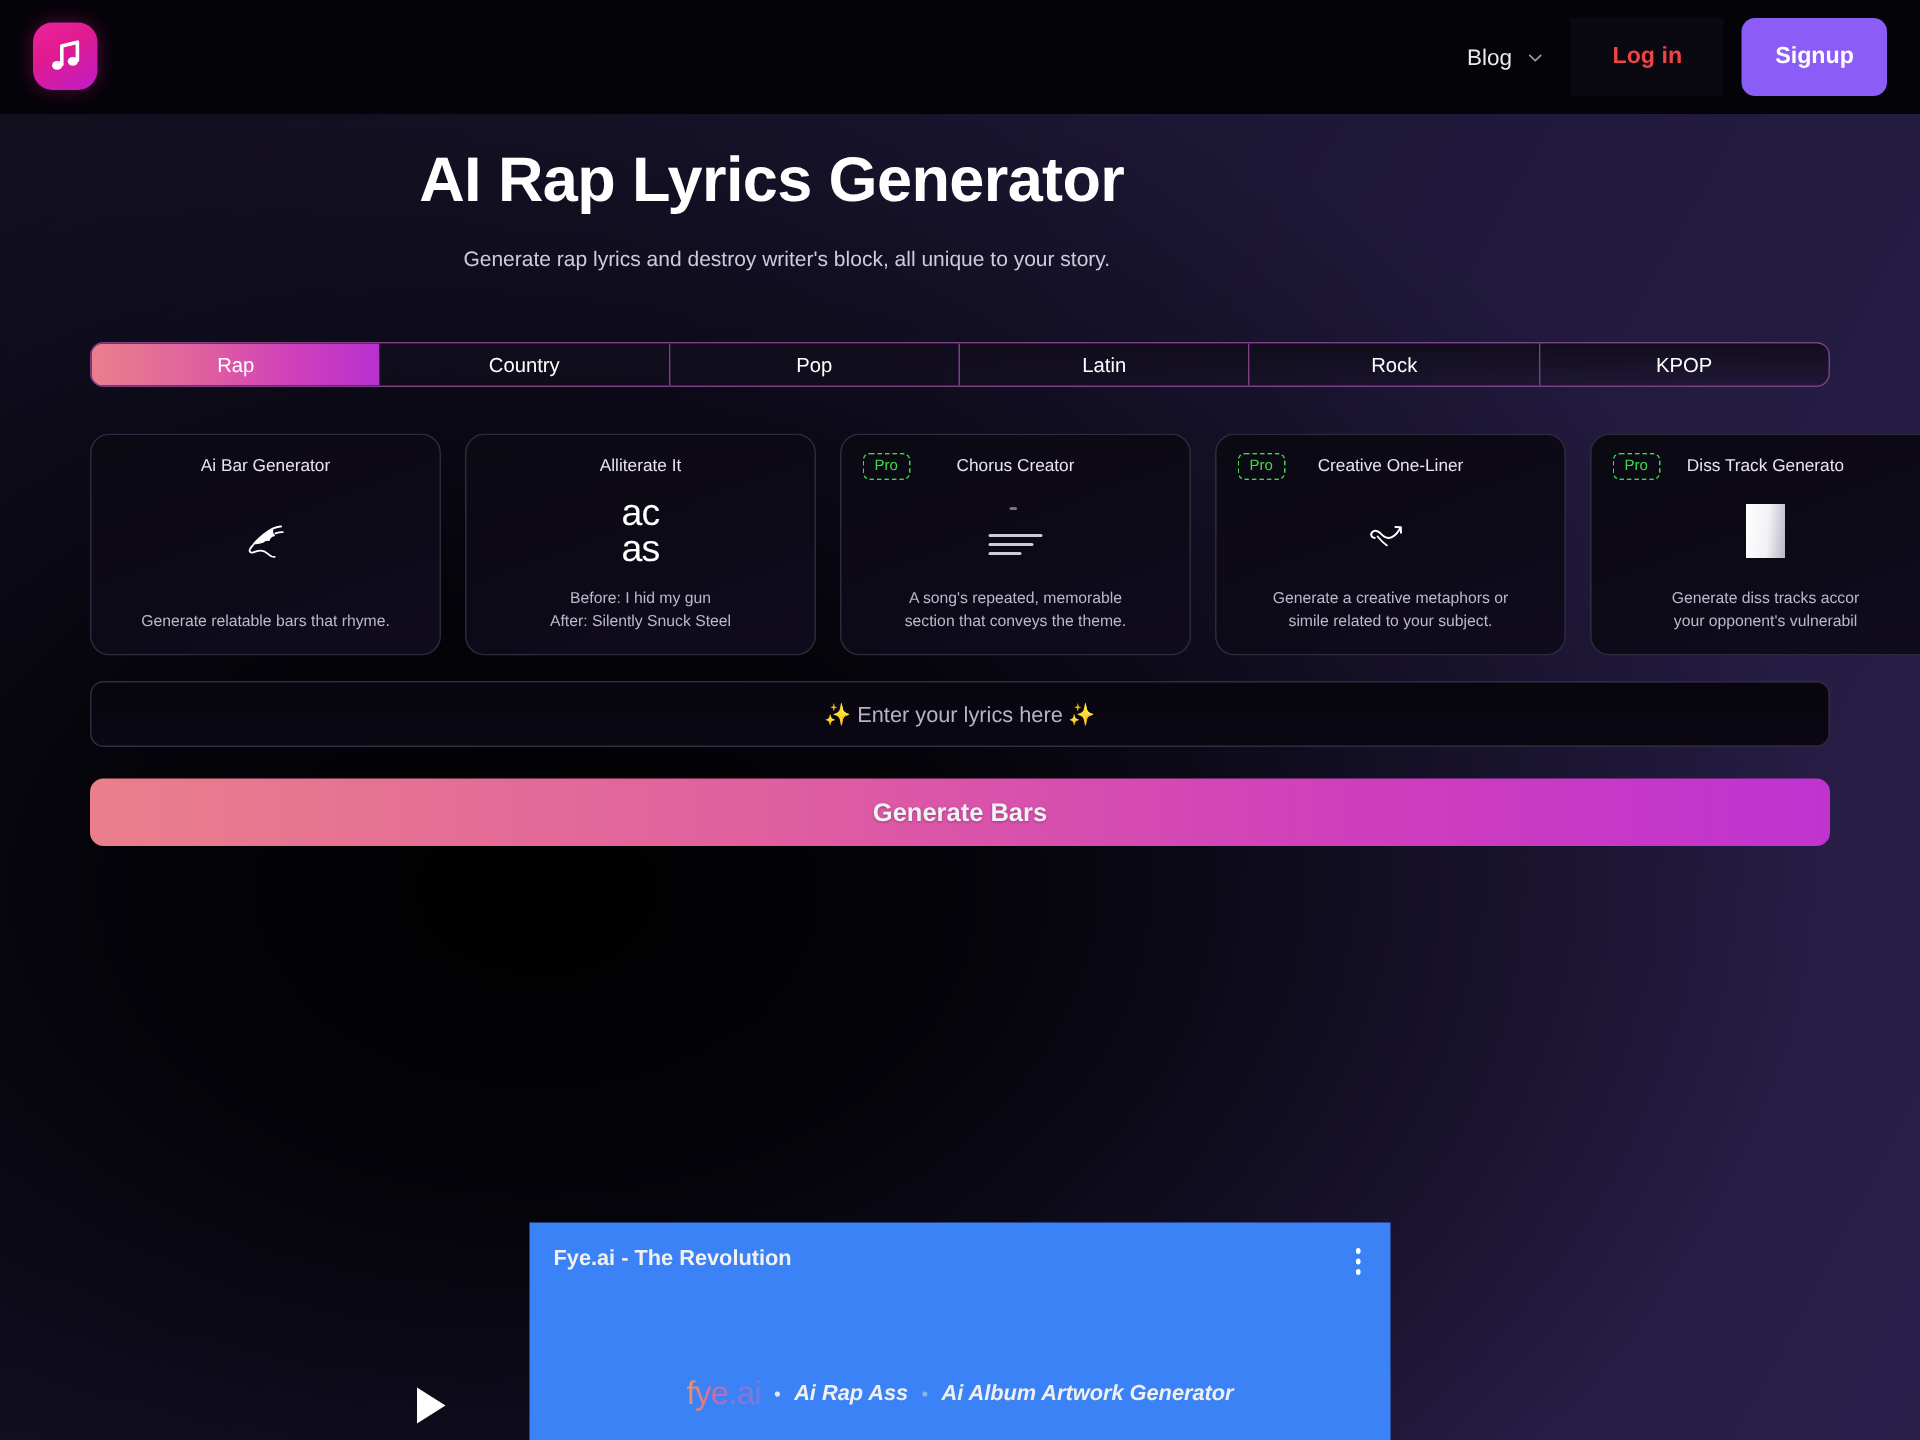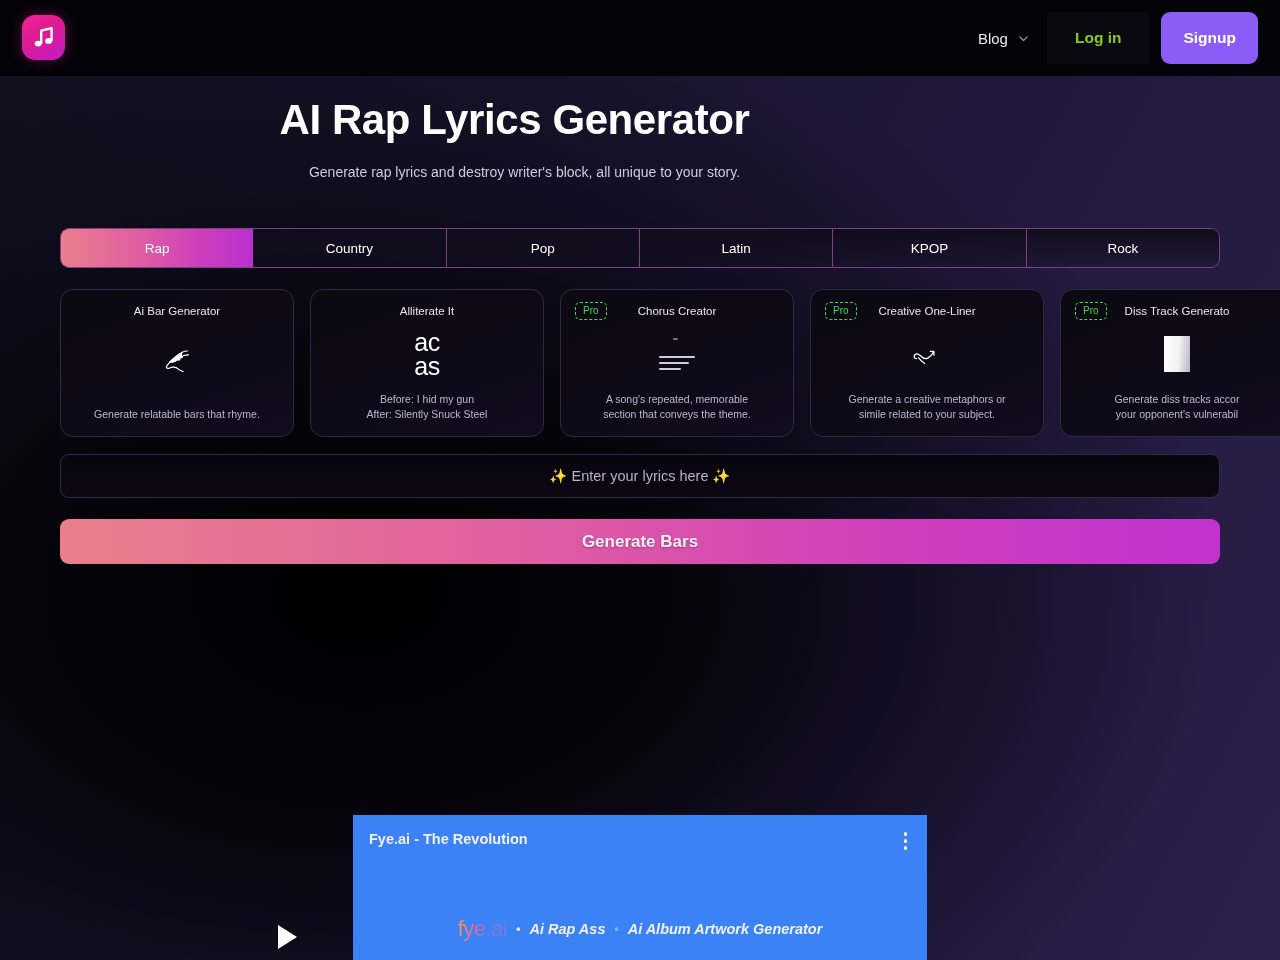--- a/index.html
+++ b/index.html
@@ -42,21 +42,21 @@
   }
   .nav-blog {
     display:flex; align-items:center; gap:10px;
     padding:0 18px; height:76px;
     font-size:15px; color:#e9e7ef; cursor:pointer;
   }
   .chev { width:11px; height:11px; display:block; opacity:.75; }
   .nav-login {
     display:flex; align-items:center; justify-content:center;
     height:52px; padding:0 28px;
-    font-size:15.5px; font-weight:bold; color:#84cc16;
+    font-size:15.5px; font-weight:bold; color:#ef4444;
     background:#0a0810; cursor:pointer;
   }
   .nav-signup {
     display:flex; align-items:center; justify-content:center;
     height:52px; min-width:96px; padding:16px 22px; margin-left:12px;
     font-size:15.5px; font-weight:bold; color:#fff;
     background:#8b5cf6; border-radius:9px; cursor:pointer;
   }
 
   
@@ -64,21 +64,21 @@
   .hero h1 {
     font-size:42px; font-weight:bold; letter-spacing:-0.4px;
     margin-top:20px; color:#ffffff;
   }
   .hero p {
     font-size:14px; color:#cfcbdb; margin-top:20px; font-weight:400;padding-left:20px;
   }
 
   
   .tabs {
-    position:absolute; left:60px; top:228px; width:1160px; height:40px;
+    position:absolute; left:60px; top:228px; width:1160px; height:30px;
     display:flex; border-radius:9px;
     border:1px solid #7d3f86;
     overflow:hidden; z-index:3;
   }
   .tab {
     flex:1; display:flex; align-items:center; justify-content:center;
     font-size:13.5px; color:#ffffff; cursor:pointer;
     background:linear-gradient(180deg,#110d1c 0%,#15112250 100%);
     border-right:1px solid #7d3f86;
     position:relative;
@@ -219,22 +219,22 @@
 <div class="hero">
   <h1>AI Rap Lyrics Generator</h1>
   <p>Generate rap lyrics and destroy writer's block, all unique to your story.</p>
 </div>
 
 <div class="tabs">
   <div class="tab active">Rap</div>
   <div class="tab">Country</div>
   <div class="tab">Pop</div>
   <div class="tab">Latin</div>
+  <div class="tab">Rock</div>
   <div class="tab">KPOP</div>
-  <div class="tab">Rock</div>
 </div>
 
 <div class="cards">
 
   <div class="card">
     <div class="card-title">Ai Bar Generator</div>
     <div class="card-icon">
       <svg width="34" height="34" viewBox="0 0 34 34" fill="none">
         <path d="M9.5 17.2 C13 13.5 17.5 9.6 21.8 7.4 c-0.6 2.1 -0.3 3.6 0.9 4.6 -1.9 0.4 -3 1.4 -3.4 3.1 -1.6 -0.4 -3 0.1 -4.2 1.3 -1.6 0.6 -3.6 1 -5.6 0.8 z" fill="#ffffff" stroke="#ffffff" stroke-width="1.1" stroke-linejoin="round"></path>
         <path d="M22.2 7.3 c2.1 -0.9 3.6 -1.4 5.2 -1.3" stroke="#fff" stroke-width="1.2" stroke-linecap="round" fill="none"></path>

